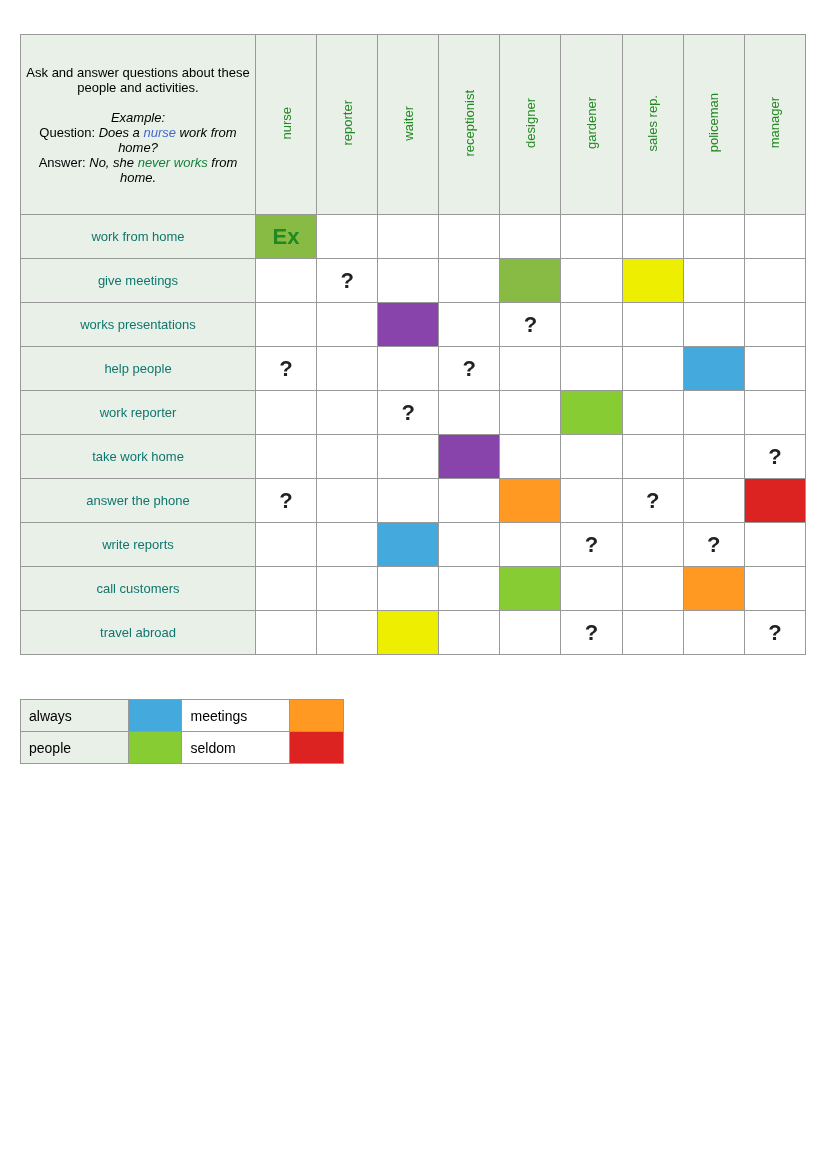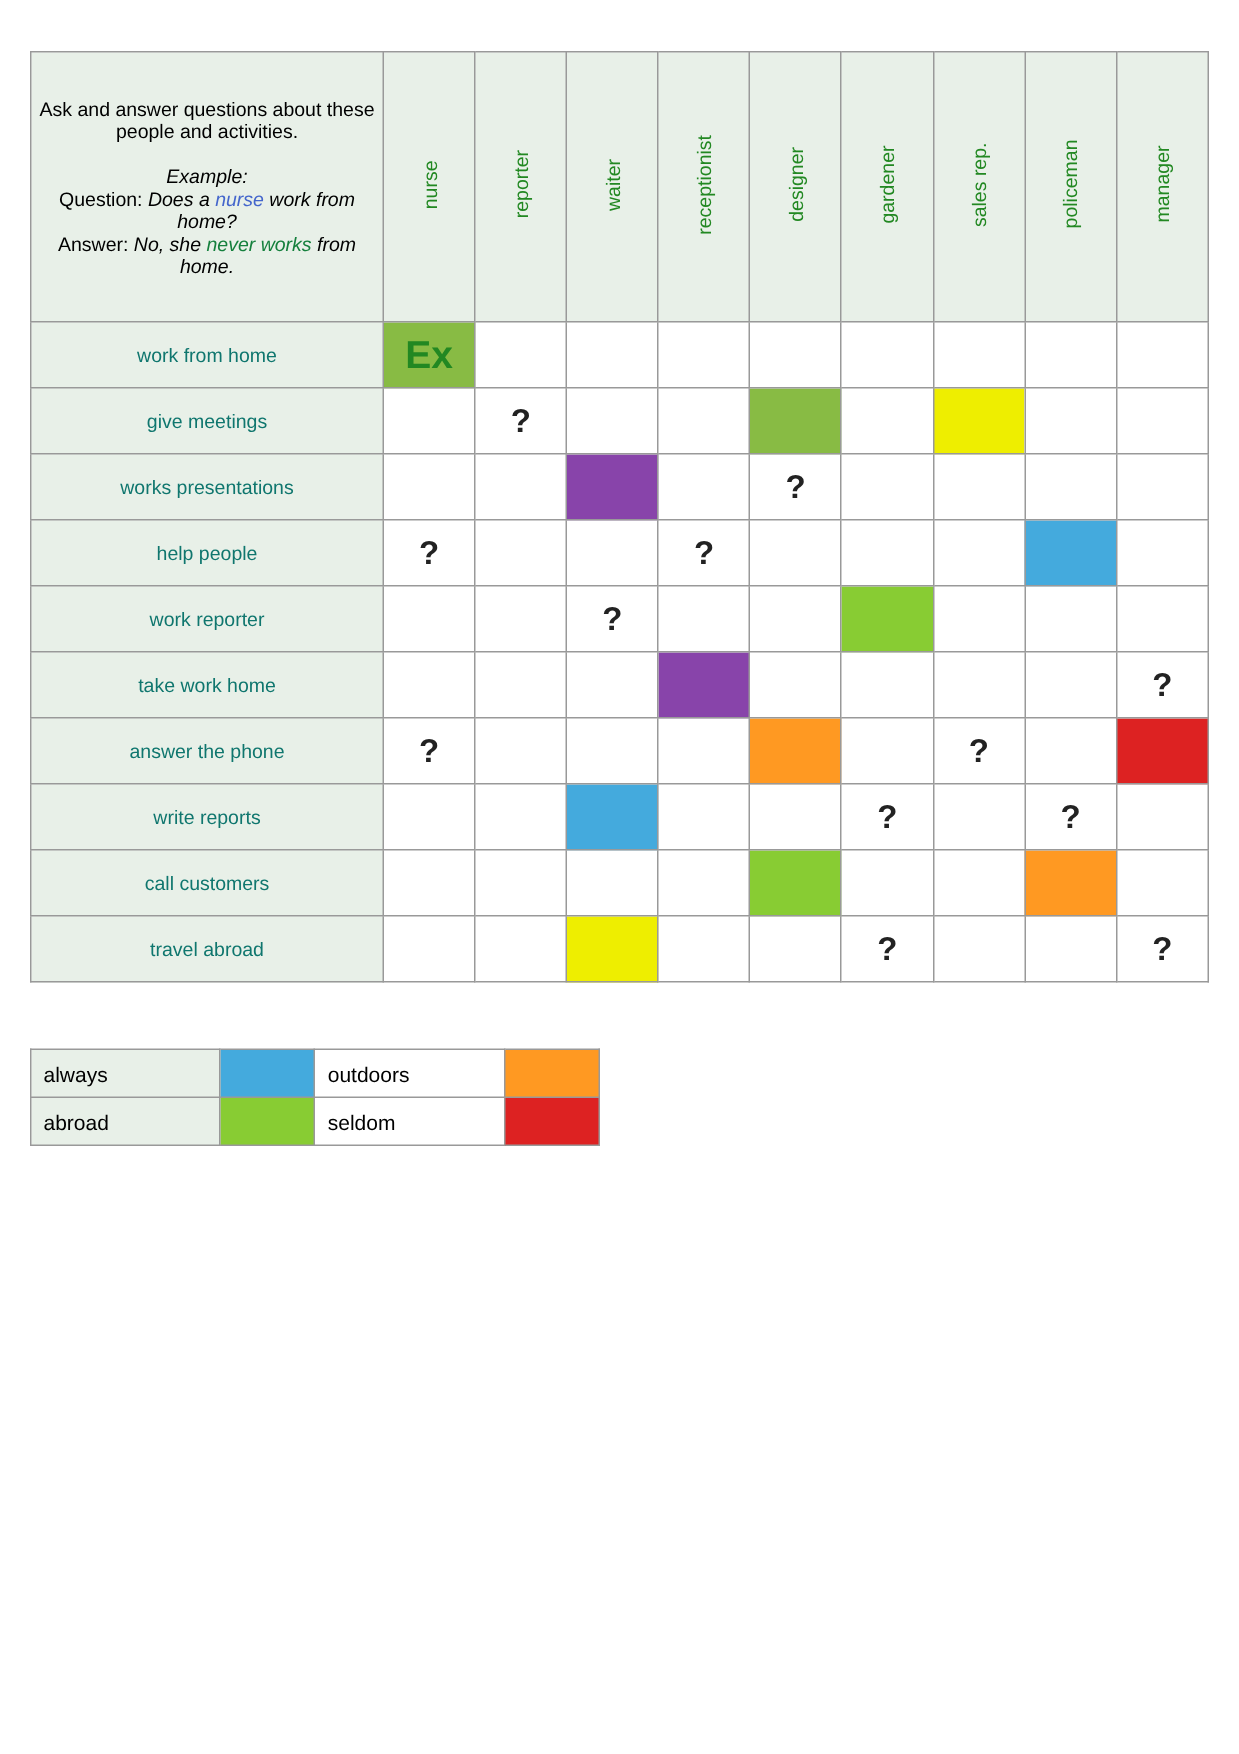--- a/index.html
+++ b/index.html
@@ -64,35 +64,35 @@
       background: #fff;
       width: 52px;
       height: 44px;
     }
     .q-mark {
       font-size: 22px;
       font-weight: bold;
       color: #222;
     }
     .ex-mark {
-      font-size: 26px;
+      font-size: 22px;
       font-weight: bold;
       color: #228822;
     }
 
     
     .adverbs-title {
       color: #cc6600;
       font-size: 17px;
       font-weight: bold;
       margin-bottom: 8px;
     }
     .adverbs-table {
       border-collapse: collapse;
-      width: 380px;
+      width: 324px;
     }
     .adverbs-table td {
       border: 1px solid #999;
       padding: 5px 8px;
       font-size: 14px;
     }
     .adv-word {
       width: 100px;
       background: #e8f0e8;
     }
@@ -256,24 +256,24 @@
     </tbody>
 </table>
 
 <div>
   <div class="adverbs-title"></div>
   <table class="adverbs-table">
     <tbody id="adverbs-body">
         <tr>
           <td class="adv-word">always</td>
           <td class="adv-color" style="background: rgb(68, 170, 221);"></td>
-          <td class="adv-word2">outdoors</td>
+          <td class="adv-word2">meetings</td>
           <td class="adv-color2" style="background: rgb(255, 153, 34);"></td>
         </tr>
         <tr>
-          <td class="adv-word">abroad</td>
+          <td class="adv-word">people</td>
           <td class="adv-color" style="background: rgb(136, 204, 51);"></td>
           <td class="adv-word2">seldom</td>
           <td class="adv-color2" style="background: rgb(221, 34, 34);"></td>
         </tr>
       </tbody>
   </table>
 </div>
 
 </body></html>

